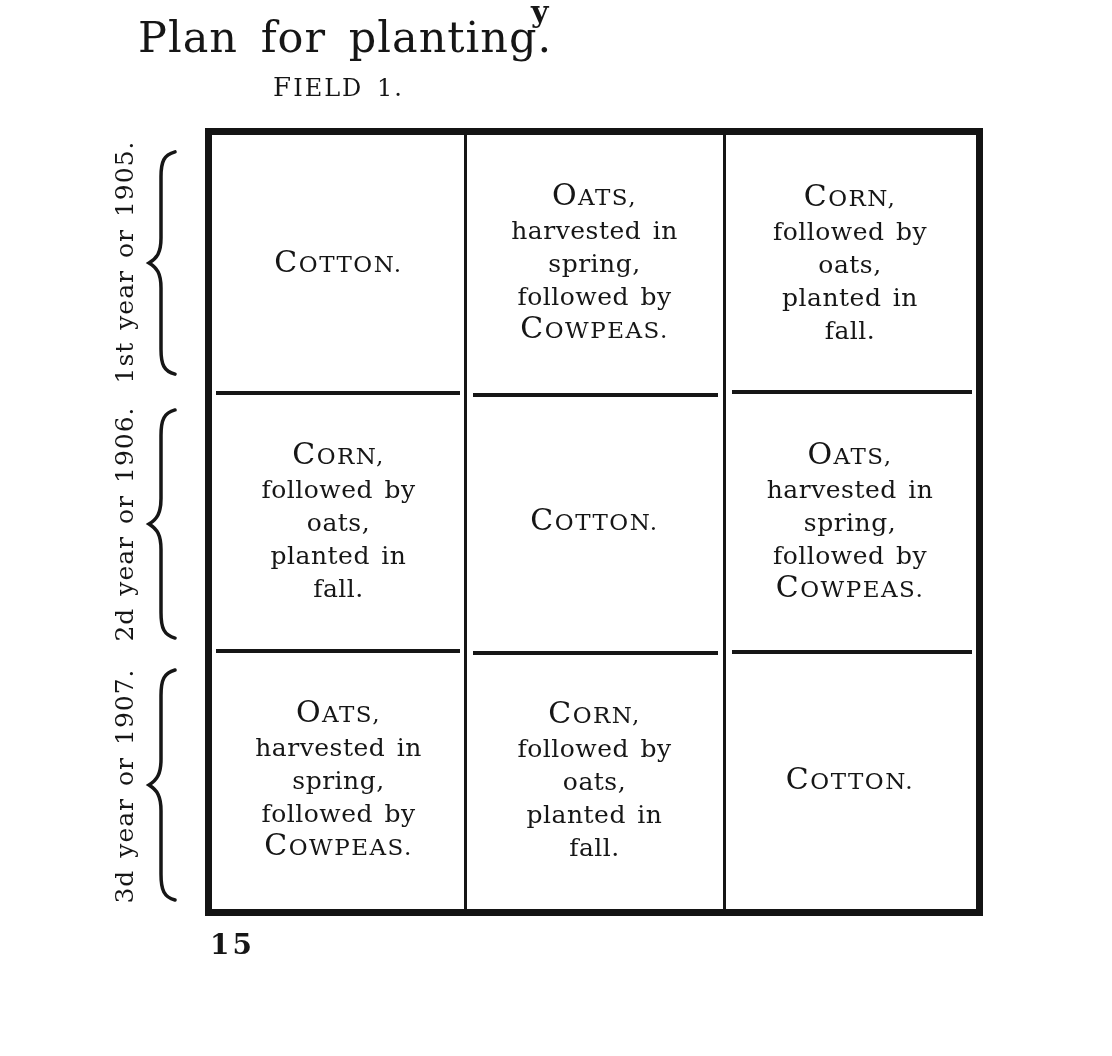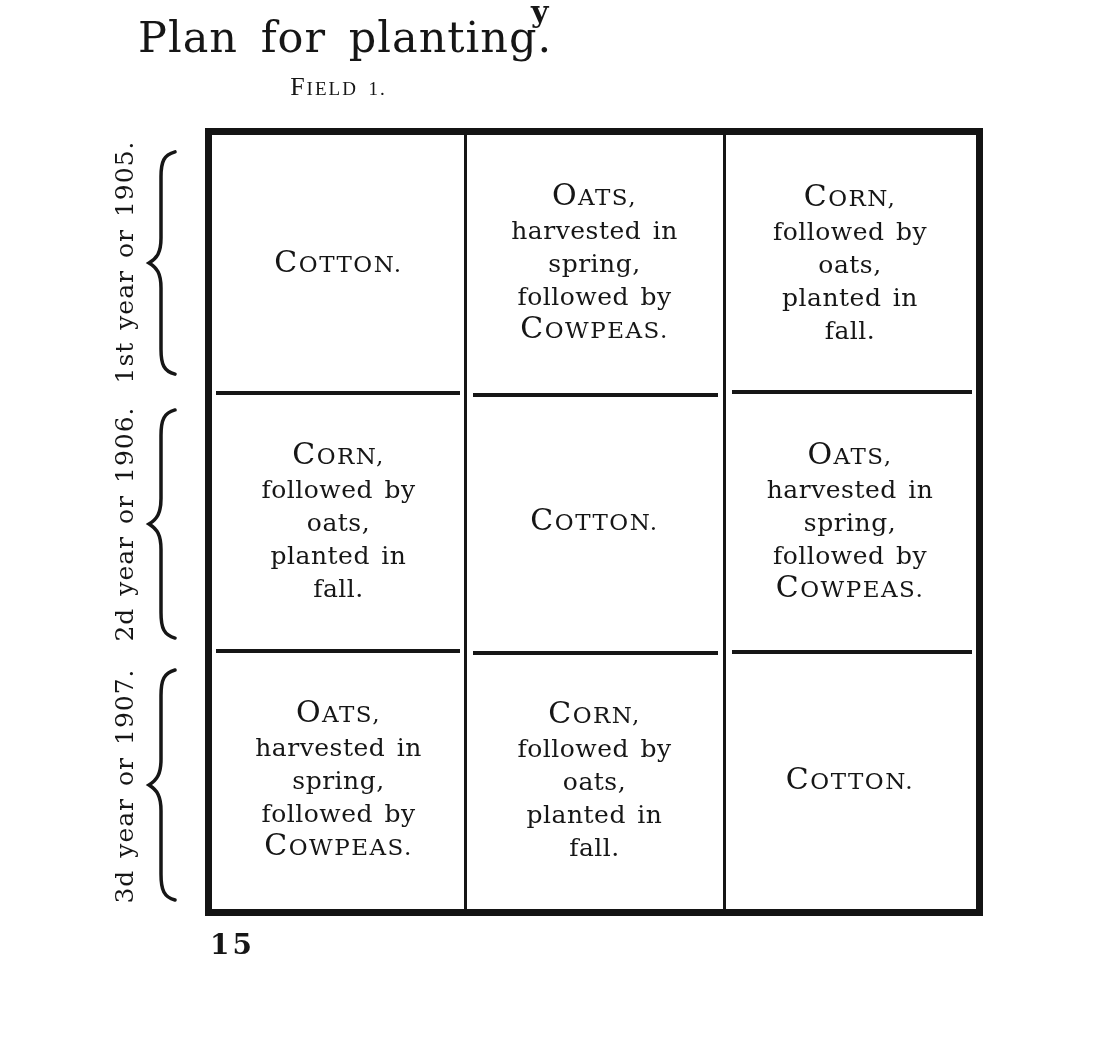--- a/index.html
+++ b/index.html
@@ -30,25 +30,24 @@
     font-weight: normal;
     letter-spacing: 1px;
     word-spacing: 8px;
   }
 
   
   .col-header {
     position: absolute;
     top: 72px;
     text-align: center;
-    font-size: 19px;
+    font-size: 24px;
     letter-spacing: 2px;
     word-spacing: 4px;
     text-transform: uppercase;
-    font-family: Liberation Serif, serif;
   }
   .col-header::first-letter { font-size: 26px; }
   .col-header.h1 { left: 212px; width: 253px; }
   .col-header.h2 { left: 468px; width: 256px; }
   .col-header.h3 { left: 727px; width: 249px; }
 
   
   .planting-table {
     position: absolute;
     left: 205px; top: 128px;

